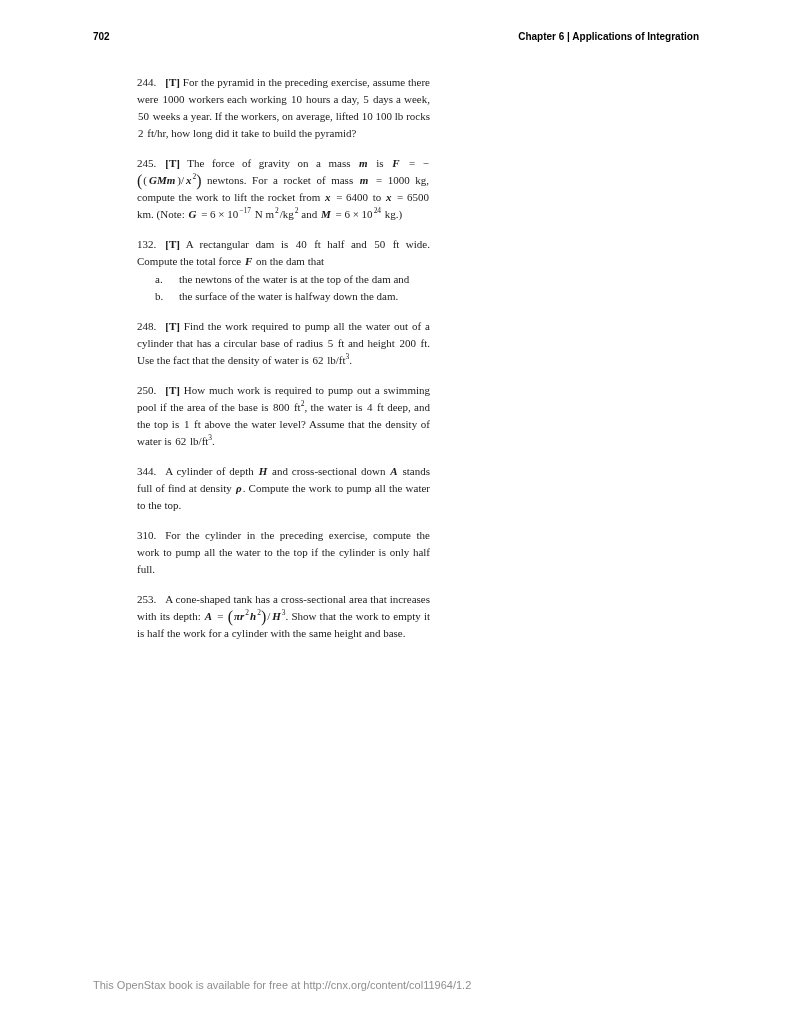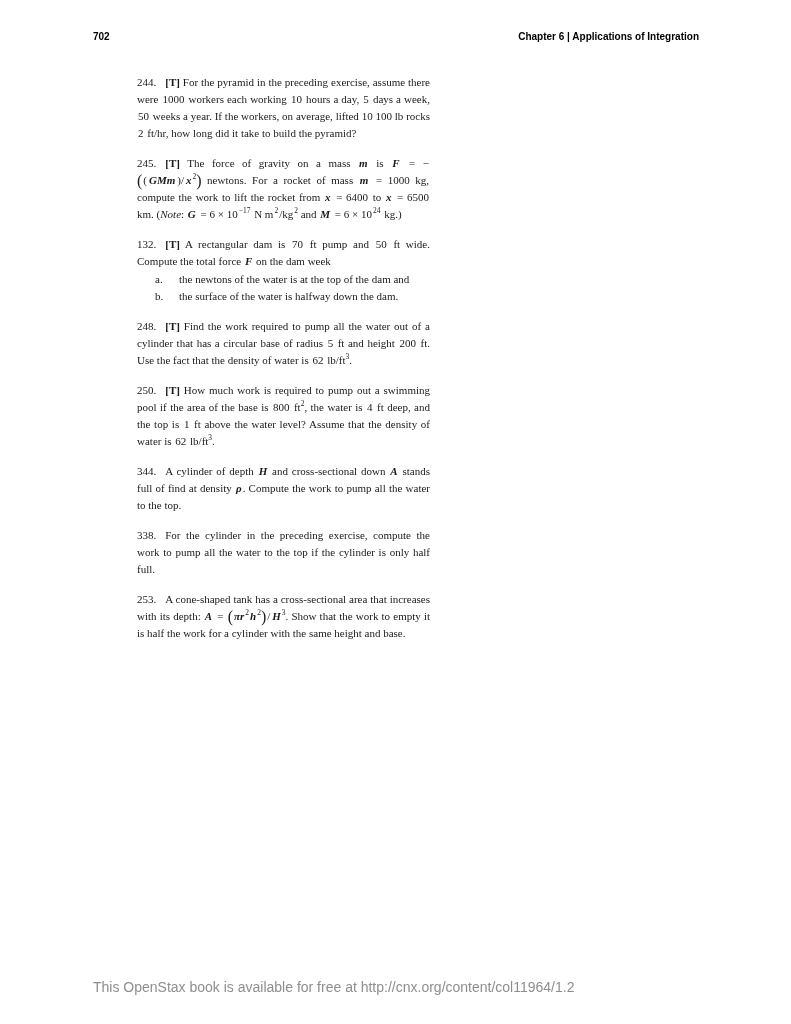--- a/index.html
+++ b/index.html
@@ -19,53 +19,53 @@
   }
   .content{
     position:absolute;left:93px;top:74px;width:293px;
     font-size:11px;line-height:17px;margin-left:44px;
   }
   .exercise{margin:0 0 13px 0;}
   .extext{margin:0;text-align:justify;}
   .exnum{margin-right:9px;}
   .r-n{}
   .r-b{font-weight:bold;}
-  .r-it{font-style:italic;}
+  .r-it{}
   .r-v{font-style:italic;font-weight:bold;padding:0 1px;}
   .r-m{padding:0 1px;}
   .r-sup{font-size:0.68em;vertical-align:super;line-height:0;}
   .r-bp{font-size:1.45em;vertical-align:-0.13em;line-height:0;}
   .sublist{margin:1px 0 0 18px;}
   .sublist-row{display:flex;}
   .sublist-label{width:24px;flex:0 0 24px;}
   .footer{
     position:absolute;left:93px;top:979px;
     font-family:"Liberation Sans","DejaVu Sans",sans-serif;
-    font-size:14px;color:#8e8e8e;
+    font-size:11px;color:#8e8e8e;
   }
 </style>
 </head>
 <body>
 
 <div class="page">
 
   <div class="header">
     <span>702</span>
     <span>Chapter 6 | Applications of Integration</span>
   </div>
 
   <div class="content" id="exercise-column">
       <div class="exercise">
         <p class="extext"><span class="exnum">244.</span><span class="r-b">[T]</span><span class="r-n"> For the pyramid in the preceding exercise, assume there were </span><span class="r-m">1000</span><span class="r-n"> workers each working </span><span class="r-m">10</span><span class="r-n"> hours a day, </span><span class="r-m">5</span><span class="r-n"> days a week, </span><span class="r-m">50</span><span class="r-n"> weeks a year. If the workers, on average, lifted 10 100 lb rocks </span><span class="r-m">2</span><span class="r-n"> ft/hr, how long did it take to build the pyramid?</span></p>
       </div>
       <div class="exercise">
         <p class="extext"><span class="exnum">245.</span><span class="r-b">[T]</span><span class="r-n"> The force of gravity on a mass </span><span class="r-v">m</span><span class="r-n"> is </span><span class="r-v">F</span><span class="r-m"> = −</span><span class="r-bp">(</span><span class="r-m">(</span><span class="r-v">GMm</span><span class="r-m">)/</span><span class="r-v">x</span><span class="r-sup">2</span><span class="r-bp">)</span><span class="r-n"> newtons. For a rocket of mass </span><span class="r-v">m</span><span class="r-m"> = 1000 kg,</span><span class="r-n"> compute the work to lift the rocket from </span><span class="r-v">x</span><span class="r-m"> = 6400</span><span class="r-n"> to </span><span class="r-v">x</span><span class="r-m"> = 6500</span><span class="r-n"> km. (</span><span class="r-it">Note</span><span class="r-n">: </span><span class="r-v">G</span><span class="r-m"> = 6 × 10</span><span class="r-sup">−17</span><span class="r-m"> N m</span><span class="r-sup">2</span><span class="r-m">/kg</span><span class="r-sup">2</span><span class="r-n"> and </span><span class="r-v">M</span><span class="r-m"> = 6 × 10</span><span class="r-sup">24</span><span class="r-m"> kg.)</span></p>
       </div>
       <div class="exercise">
-        <p class="extext"><span class="exnum">132.</span><span class="r-b">[T]</span><span class="r-n"> A rectangular dam is </span><span class="r-m">70</span><span class="r-n"> ft pump and </span><span class="r-m">50</span><span class="r-n"> ft wide. Compute the total force </span><span class="r-v">F</span><span class="r-n"> on the dam week</span></p>
+        <p class="extext"><span class="exnum">132.</span><span class="r-b">[T]</span><span class="r-n"> A rectangular dam is </span><span class="r-m">40</span><span class="r-n"> ft half and </span><span class="r-m">50</span><span class="r-n"> ft wide. Compute the total force </span><span class="r-v">F</span><span class="r-n"> on the dam that</span></p>
         <div class="sublist">
           <div class="sublist-row">
             <span class="sublist-label">a.</span>
             <span class="sublist-text">the newtons of the water is at the top of the dam and</span>
           </div>
           <div class="sublist-row">
             <span class="sublist-label">b.</span>
             <span class="sublist-text">the surface of the water is halfway down the dam.</span>
           </div>
         </div>
@@ -73,21 +73,21 @@
       <div class="exercise">
         <p class="extext"><span class="exnum">248.</span><span class="r-b">[T]</span><span class="r-n"> Find the work required to pump all the water out of a cylinder that has a circular base of radius </span><span class="r-m">5</span><span class="r-n"> ft and height </span><span class="r-m">200</span><span class="r-n"> ft. Use the fact that the density of water is </span><span class="r-m">62</span><span class="r-n"> lb/ft</span><span class="r-sup">3</span><span class="r-n">.</span></p>
       </div>
       <div class="exercise">
         <p class="extext"><span class="exnum">250.</span><span class="r-b">[T]</span><span class="r-n"> How much work is required to pump out a swimming pool if the area of the base is </span><span class="r-m">800</span><span class="r-n"> ft</span><span class="r-sup">2</span><span class="r-n">, the water is </span><span class="r-m">4</span><span class="r-n"> ft deep, and the top is </span><span class="r-m">1</span><span class="r-n"> ft above the water level? Assume that the density of water is </span><span class="r-m">62</span><span class="r-n"> lb/ft</span><span class="r-sup">3</span><span class="r-n">.</span></p>
       </div>
       <div class="exercise">
         <p class="extext"><span class="exnum">344.</span><span class="r-n">A cylinder of depth </span><span class="r-v">H</span><span class="r-n"> and cross-sectional down </span><span class="r-v">A</span><span class="r-n"> stands full of find at density </span><span class="r-v">ρ</span><span class="r-n">. Compute the work to pump all the water to the top.</span></p>
       </div>
       <div class="exercise">
-        <p class="extext"><span class="exnum">338.</span><span class="r-n">For the cylinder in the preceding exercise, compute the work to pump all the water to the top if the cylinder is only half full.</span></p>
+        <p class="extext"><span class="exnum">310.</span><span class="r-n">For the cylinder in the preceding exercise, compute the work to pump all the water to the top if the cylinder is only half full.</span></p>
       </div>
       <div class="exercise">
         <p class="extext"><span class="exnum">253.</span><span class="r-n">A cone-shaped tank has a cross-sectional area that increases with its depth: </span><span class="r-v">A</span><span class="r-m"> = </span><span class="r-bp">(</span><span class="r-v">πr</span><span class="r-sup">2</span><span class="r-v">h</span><span class="r-sup">2</span><span class="r-bp">)</span><span class="r-m">/</span><span class="r-v">H</span><span class="r-sup">3</span><span class="r-n">. Show that the work to empty it is half the work for a cylinder with the same height and base.</span></p>
       </div>
     </div>
 
   <div class="footer">
     <span>This OpenStax book is available for free at http://cnx.org/content/col11964/1.2</span>
   </div>
 

